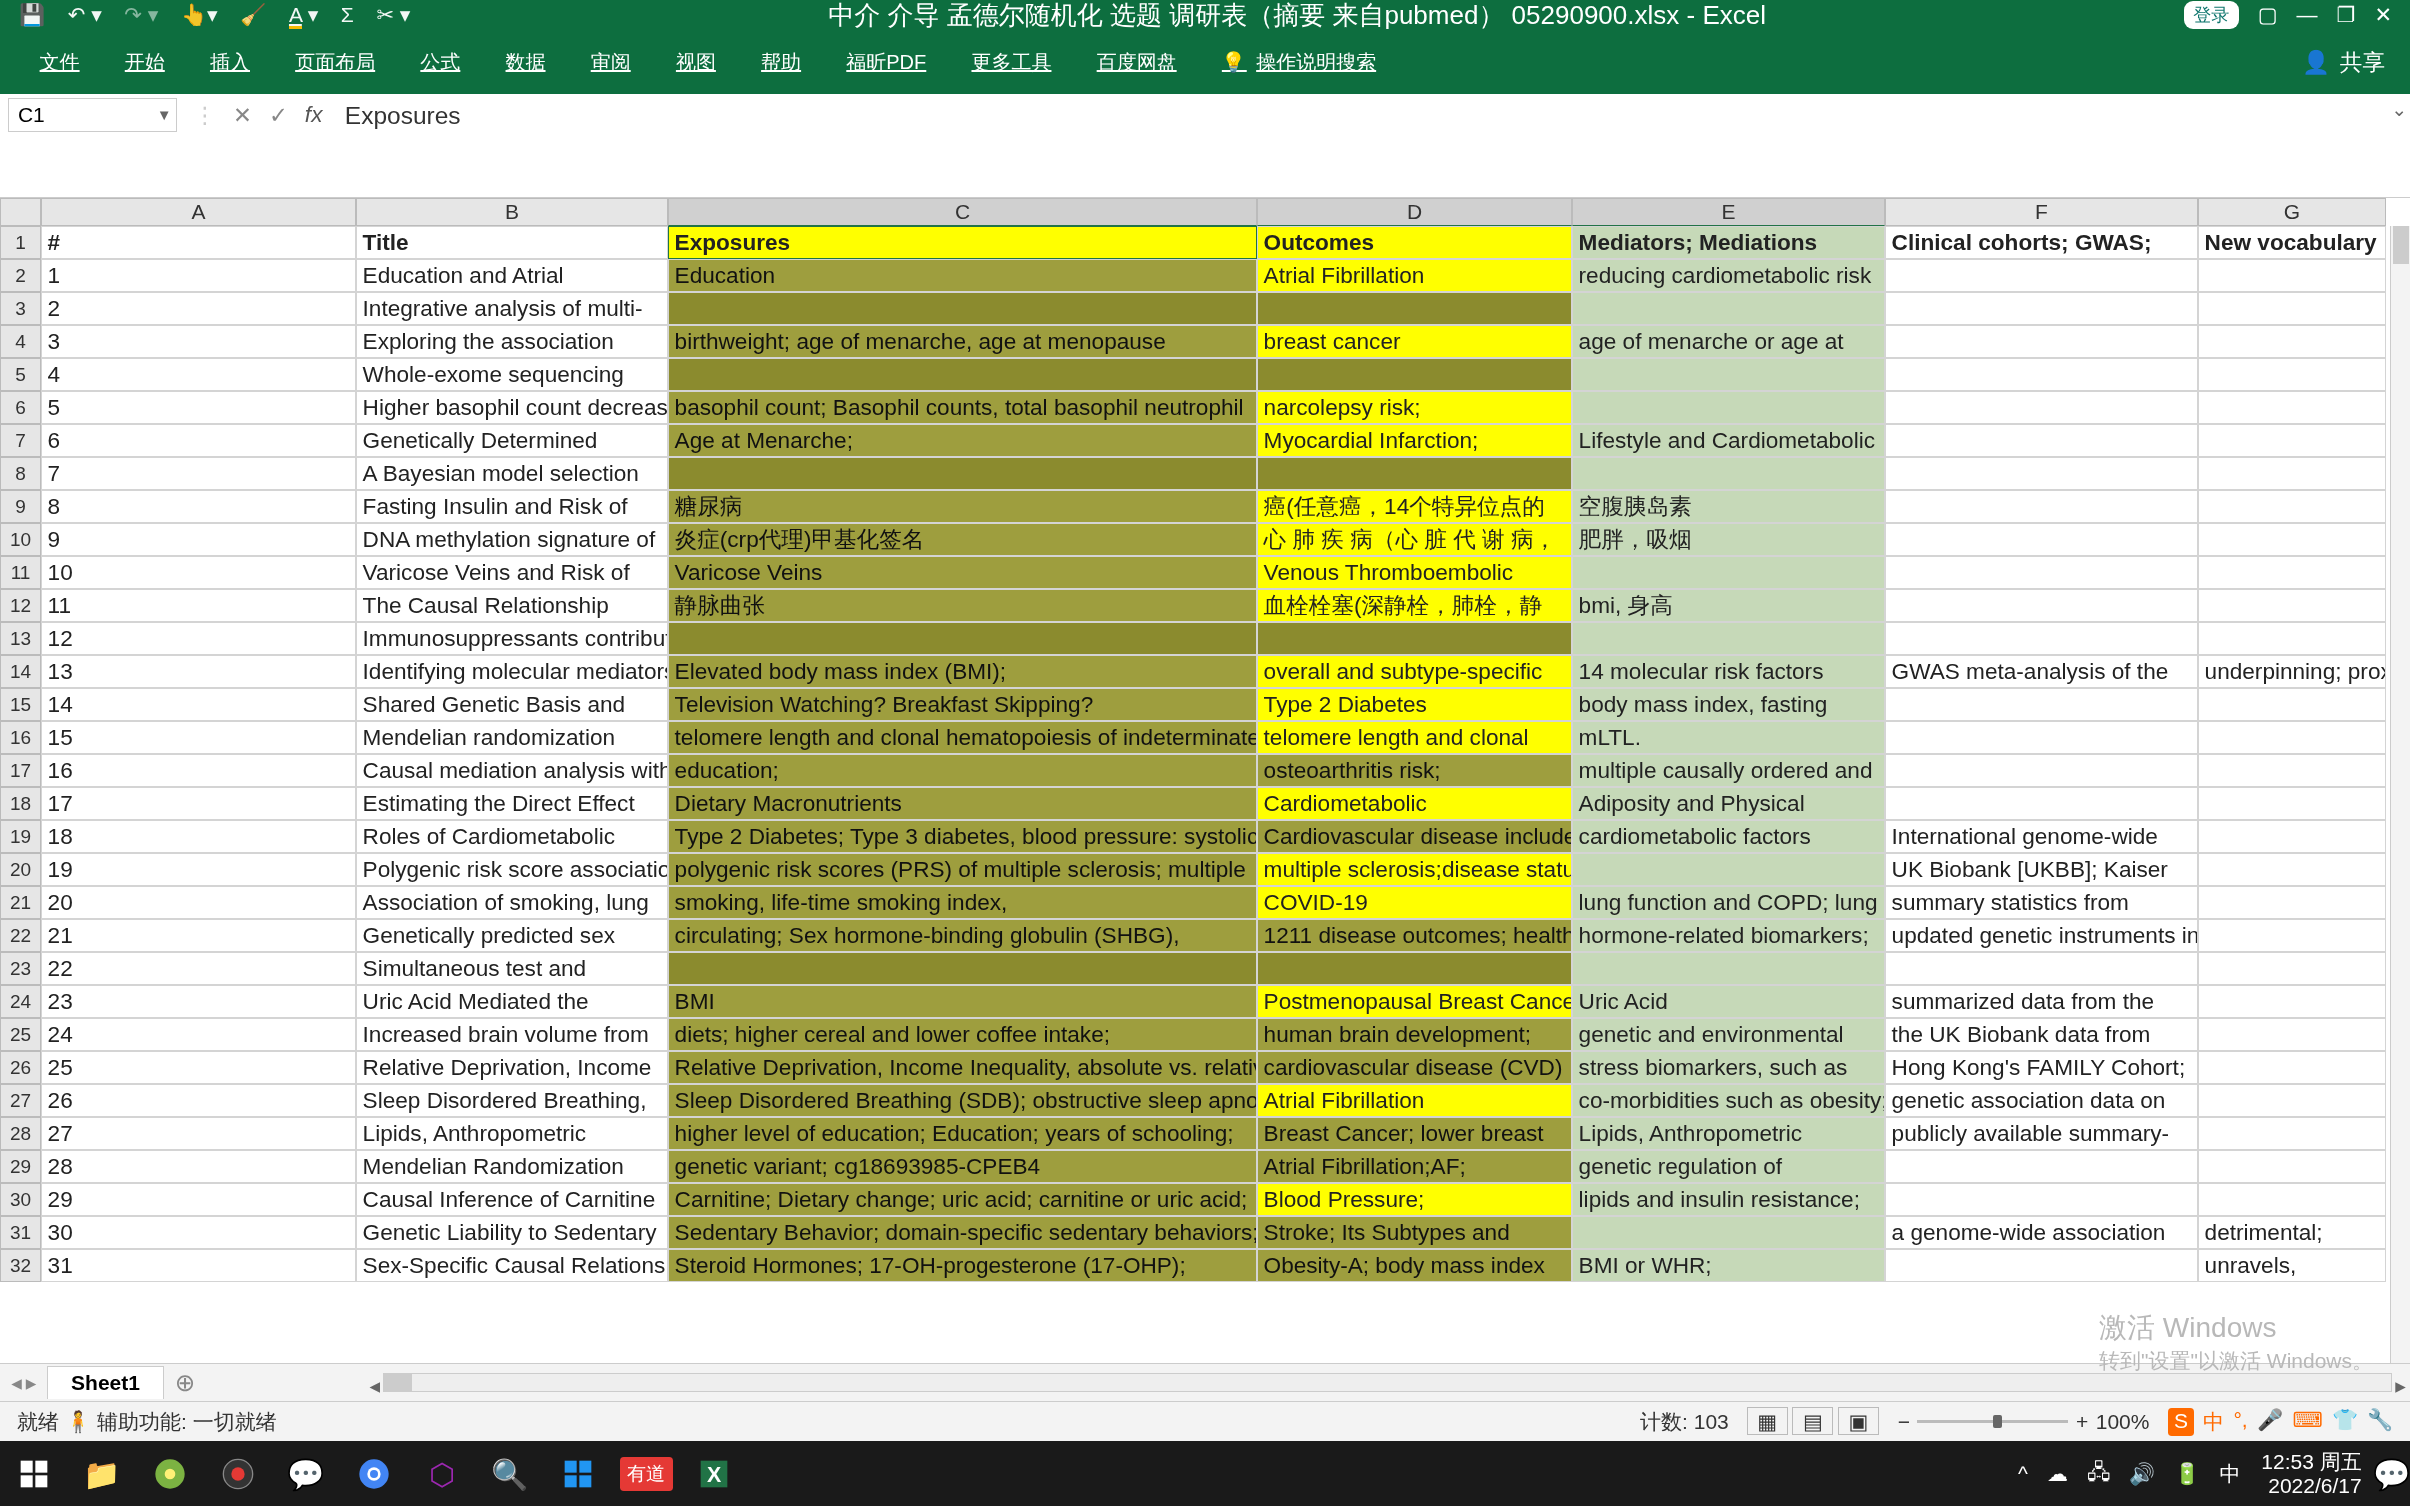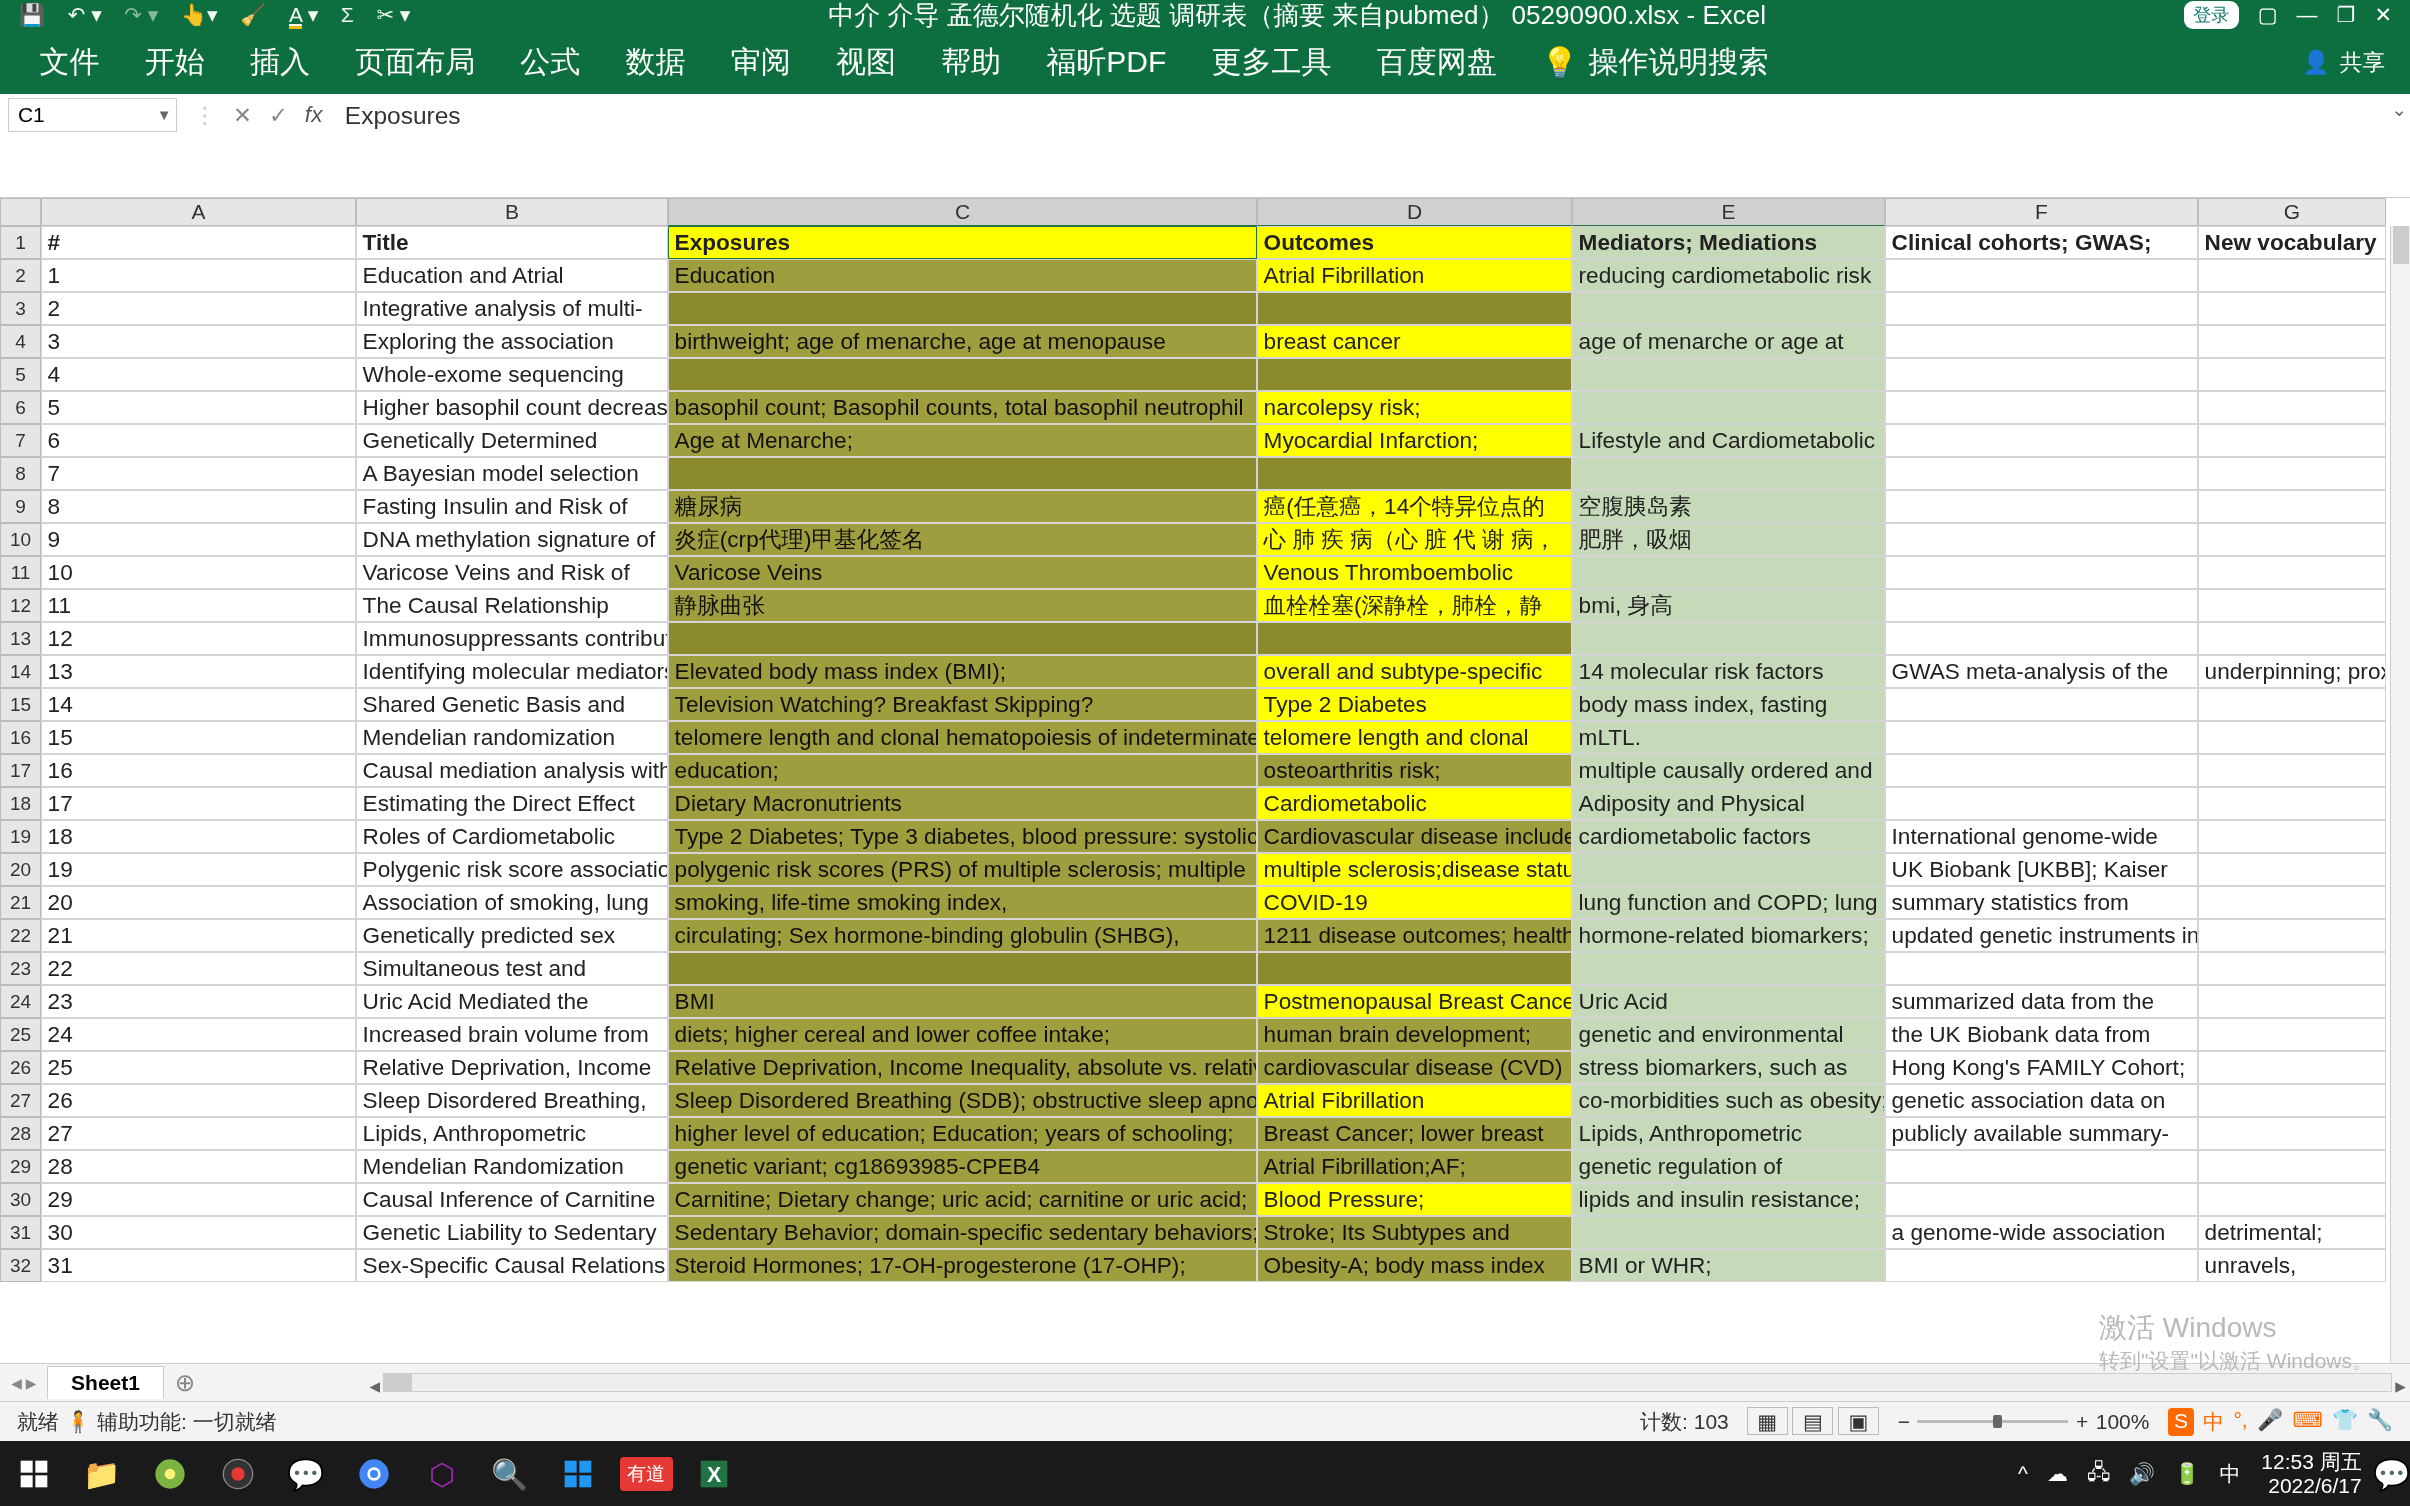--- a/index.html
+++ b/index.html
@@ -8,21 +8,21 @@
 
 .titlebar { background: #0d6e3f; height: 30px; display: flex; align-items: center; color: #fff; font-size: 21px; }
 .qat { display: flex; align-items: center; gap: 22.6px; padding-left: 19px; }
 .qat span { font-size: 21px; opacity: 0.95; cursor: pointer; }
 .title-center { flex: 1; text-align: center; font-size: 26px; }
 .title-right { display: flex; align-items: center; gap: 19px; padding-right: 19px; }
 .login-btn { background: #fff; color: #0f766e; padding: 1.9px 9.4px; font-size: 18px; border-radius: 9px; }
 
 
 .ribbon { background: #0d6e3f; height: 64px; display: flex; align-items: center; padding-left: 17px; color: #fff; }
-.ribbon-tab { padding: 0 22.6px; font-size: 30px; height: 100%; display: flex; align-items: center; cursor: pointer; }
+.ribbon-tab { padding: 0 22.6px; font-size: 20px; height: 100%; display: flex; align-items: center; cursor: pointer; text-decoration: underline; }
 .ribbon-spacer { flex: 1; }
 .ribbon-right { display: flex; align-items: center; padding-right: 26px; gap: 9.4px; font-size: 22.6px; }
 
 
 .namebox-row { height: 104px; border-bottom: 0.9px solid #ccc; display: flex; align-items: flex-start; background: #fff; position: relative; }
 .namebox { width: 169px; height: 34px; border: 0.9px solid #ccc; margin: 3.8px 7.5px; display: flex; align-items: center; padding: 0 9.4px; font-size: 21px; position: relative; }
 .namebox-dd { position: absolute; right: 3.8px; font-size: 15px; color: #666; }
 .fx-buttons { display: flex; align-items: center; gap: 17px; margin-top: 7.5px; padding: 0 9.4px; color: #888; font-size: 22.6px; }
 .fx-label { font-style: italic; color: #555; }
 .formula-input { flex: 1; padding: 7.5px 13px; font-size: 24.5px; color: #333; }

